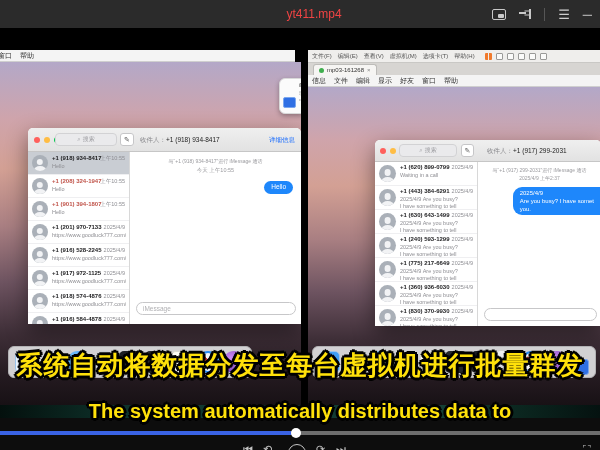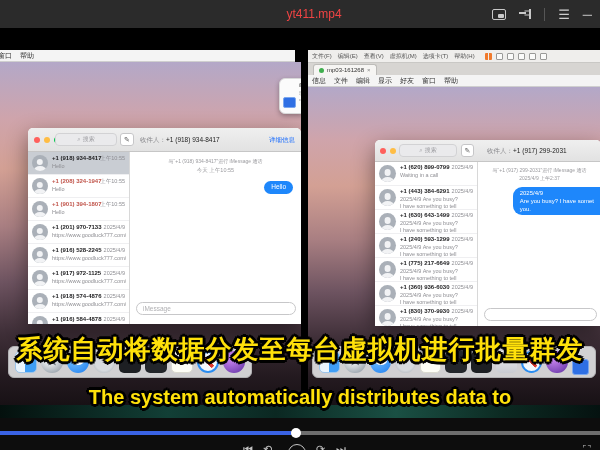--- a/index.html
+++ b/index.html
@@ -88,22 +88,22 @@
   [data-name="terminal-icon"]{ background:#1d1f23; color:#dcdcdc; font-family:"Liberation Mono",monospace; font-size:7px; }
   [data-name="downloads-icon"]{ background:linear-gradient(180deg,#f2f2f4,#c9cbd2); color:#667; font-size:10px; }
   [data-name="safari-icon"]{ border-radius:50%; background:#f4f7fa; border:2px solid #2a8cf0; }
   [data-name="safari-icon"]::after{ content:""; position:absolute; inset:2px; border-radius:50%; background:linear-gradient(45deg,transparent 42%,#e03a2f 42% 58%,transparent 58%); }
   [data-name="siri-icon"]{ border-radius:50%; background:radial-gradient(circle at 35% 32%,#d08bf5,#5b2d9e); }
   [data-name="display-icon"]{ width:18px; height:16px; background:#2f6fe4; border-radius:3px; border:1px solid #7aa6ee; align-self:flex-end; margin-bottom:2px; }
 
   
   .subs { position:absolute; left:0; width:600px; text-align:center; z-index:20; font-weight:800; color:#ffe10a; white-space:nowrap;
           text-shadow:-2px -2px 0 #000, 2px -2px 0 #000, -2px 2px 0 #000, 2px 2px 0 #000, 0 3px 0 #000, 0 -3px 0 #000, 3px 0 0 #000, -3px 0 0 #000; }
-  .sub-cn { top:304px; font-size:26px; letter-spacing:1px; }
-  .sub-en1 { top:358px; font-size:20px; }
+  .sub-cn { top:320px; font-size:26px; letter-spacing:1px; }
+  .sub-en1 { top:372px; font-size:20px; }
   .sub-en2 { top:381px; font-size:20px; }
 
   
   .teal-strip { position:absolute; left:0; top:377px; width:600px; height:13px; z-index:4;
     background:linear-gradient(90deg,#04100d,#123f36 28%,#0b2822 46%,#1a5044 66%,#0c2a22 84%,#051210); }
   .ctrl-area { position:absolute; left:0; top:390px; width:600px; height:32px; background:#0d0d0d; }
   .progress { position:absolute; left:0; top:403px; width:600px; height:4px; background:#6e6e6e; z-index:6; }
   .progress .fill { position:absolute; left:0; top:0; height:4px; background:#3a63e4; }
   .progress .knob { position:absolute; top:-3px; width:10px; height:10px; border-radius:50%; background:#fff; }
   .ctrl-icons { position:absolute; left:0; top:414px; width:600px; height:8px; overflow:hidden; color:#c4c4c4; z-index:6; }

